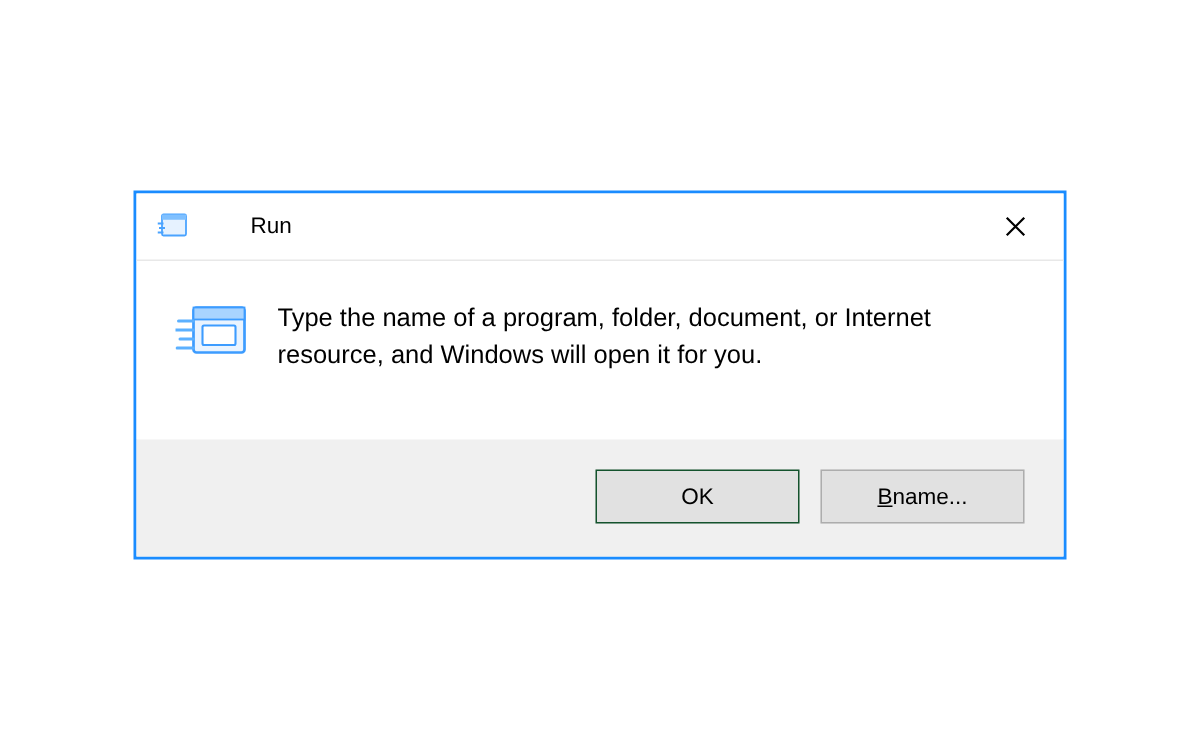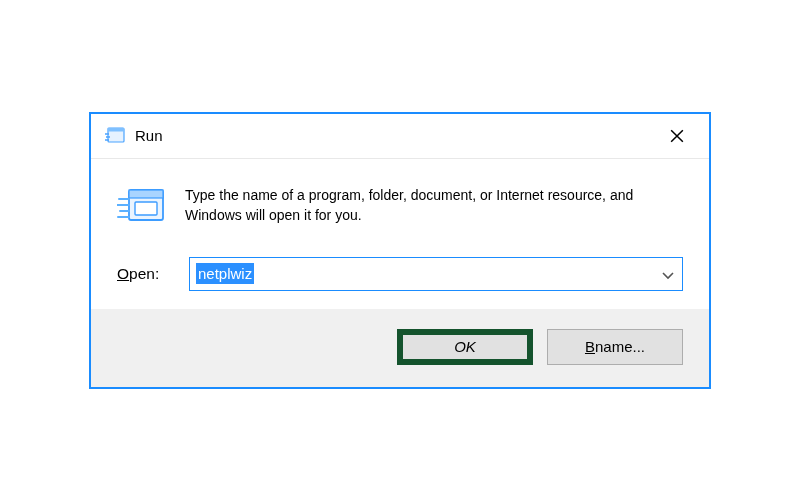--- a/index.html
+++ b/index.html
@@ -18,20 +18,21 @@
       width: 622px;
       border: 2px solid #1a8cff;
       background: #ffffff;
     }
     .titlebar {
       display: flex;
       align-items: center;
       height: 44px;
       padding: 0 10px 0 14px;
       background: #ffffff;
+      gap: 32px;
     }
     .titlebar-icon {
       width: 20px;
       height: 18px;
       margin-right: 10px;
       position: relative;
     }
     .titlebar-title {
       flex: 1;
       font-weight: 400;
@@ -59,21 +60,21 @@
       margin-bottom: 26px;
     }
     .big-icon {
       width: 50px;
       height: 46px;
       flex-shrink: 0;
       position: relative;
       margin-top: 2px;
     }
     .description {
-      font-size: 14px;
+      font-size: 17px;
       line-height: 1.45;
       color: #000;
       padding-top: 2px;
     }
     .open-row {
       display: flex;
       align-items: center;
       gap: 16px;
     }
     .open-label {
@@ -121,22 +122,21 @@
       border: 1px solid #adadad;
       font-size: 15px;
       font-family: inherit;
       cursor: pointer;
       display: flex;
       align-items: center;
       justify-content: center;
       color: #000;
     }
     .btn.default {
-      border: 6px solid #14532d;
-      font-style: italic;
+      border: 1px solid #14532d;
     }
     .btn .ul { text-decoration: underline; }
   </style>
 </head>
 <body>
 
 <div class="dialog">
 
   <div class="titlebar">
     <span class="titlebar-icon">
@@ -160,31 +160,20 @@
         <svg viewBox="0 0 50 46" width="50" height="46">
           <rect x="12" y="5" width="34" height="30" rx="2" fill="#eaf4ff" stroke="#3d9cff" stroke-width="1.8"></rect>
           <rect x="12" y="5" width="34" height="8" fill="#a9d4ff" stroke="#3d9cff" stroke-width="1.2"></rect>
           <rect x="18" y="17" width="22" height="13" rx="1" fill="#ffffff" stroke="#3d9cff" stroke-width="1.4"></rect>
           <path d="M2 14 L12 14 M0 20 L12 20 M3 26 L12 26 M1 32 L12 32" stroke="#5bb0ff" stroke-width="2" stroke-linecap="round"></path>
         </svg>
       </span>
       <div class="description">Type the name of a program, folder, document, or Internet resource, and Windows will open it for you.</div>
     </div>
 
-    <div class="open-row">
-      <div class="open-label"><span class="ul">O</span><span>pen:</span></div>
-      <div class="combo">
-        <span class="value">netplwiz</span>
-        <span class="chevron">
-          <svg viewBox="0 0 12 8" width="12" height="8">
-              <path d="M1 1.5 L6 6.5 L11 1.5" fill="none" stroke="#555" stroke-width="1.6"></path>
-            </svg>
-        </span>
-      </div>
-    </div>
   </div>
 
   <div class="button-row">
     <button class="btn default">
         <span>OK</span>
       </button>
     <button class="btn">
         <span class="ul">B</span>
         <span>name...</span>
       </button>

